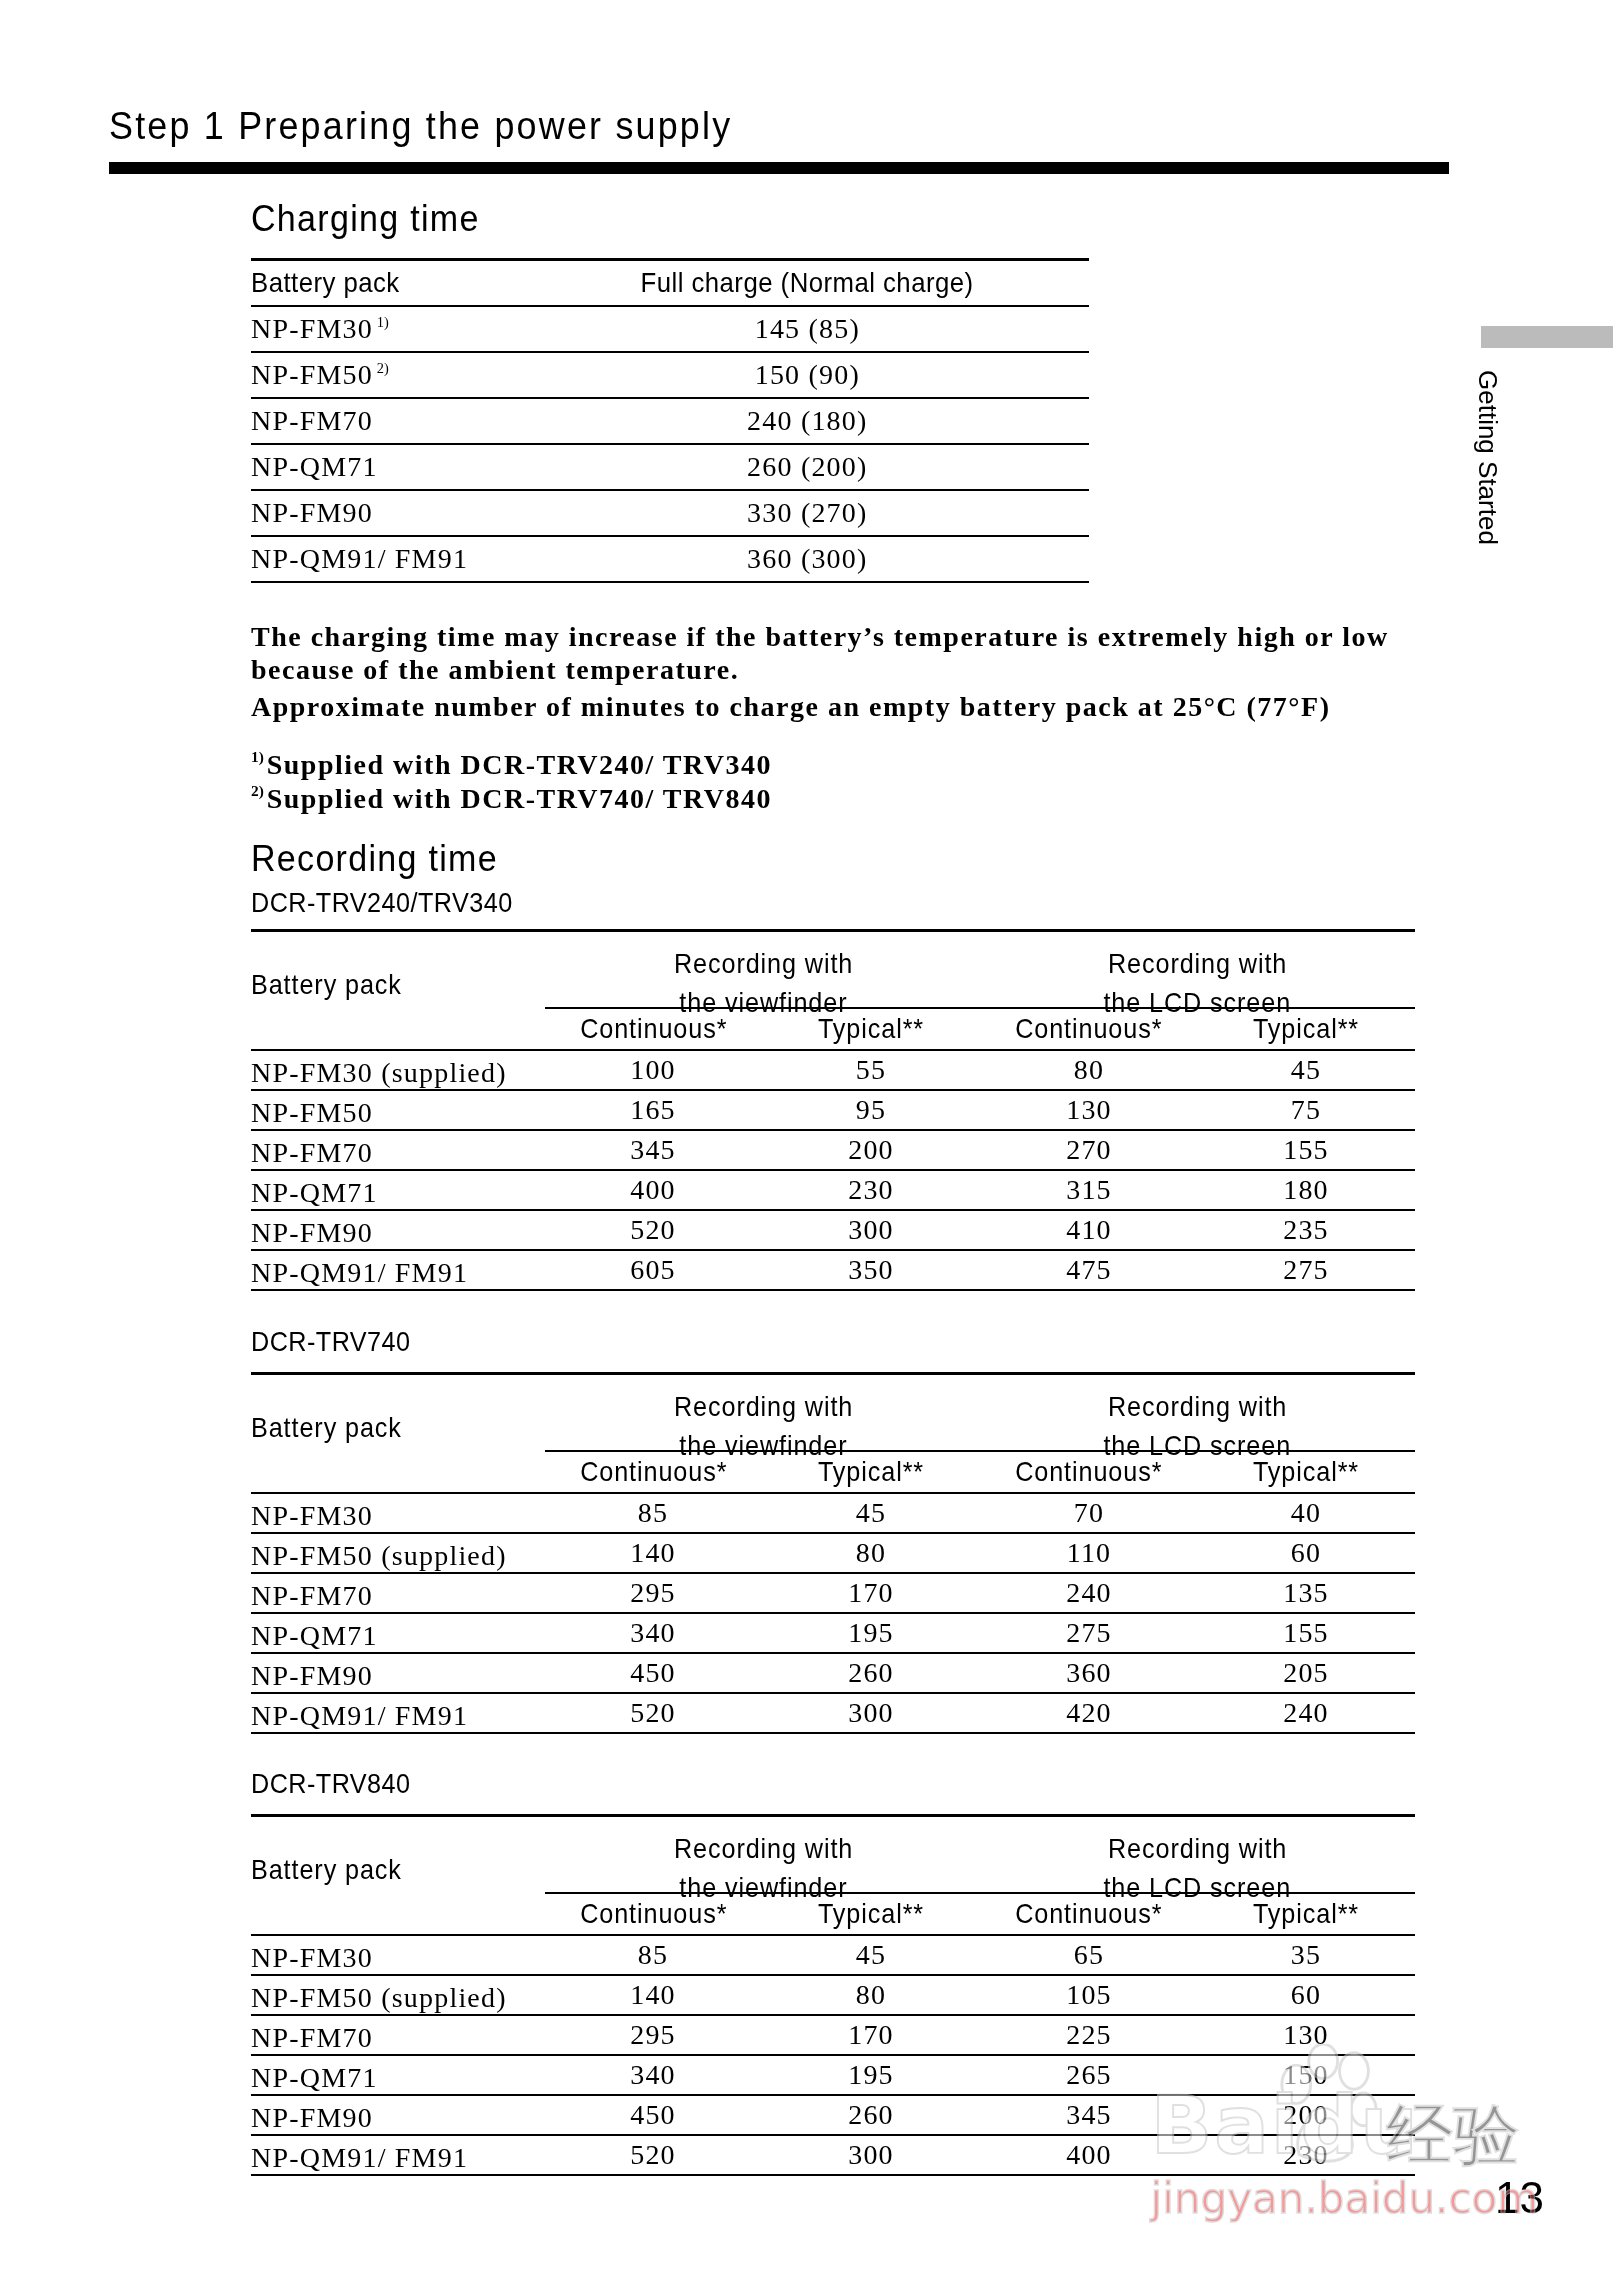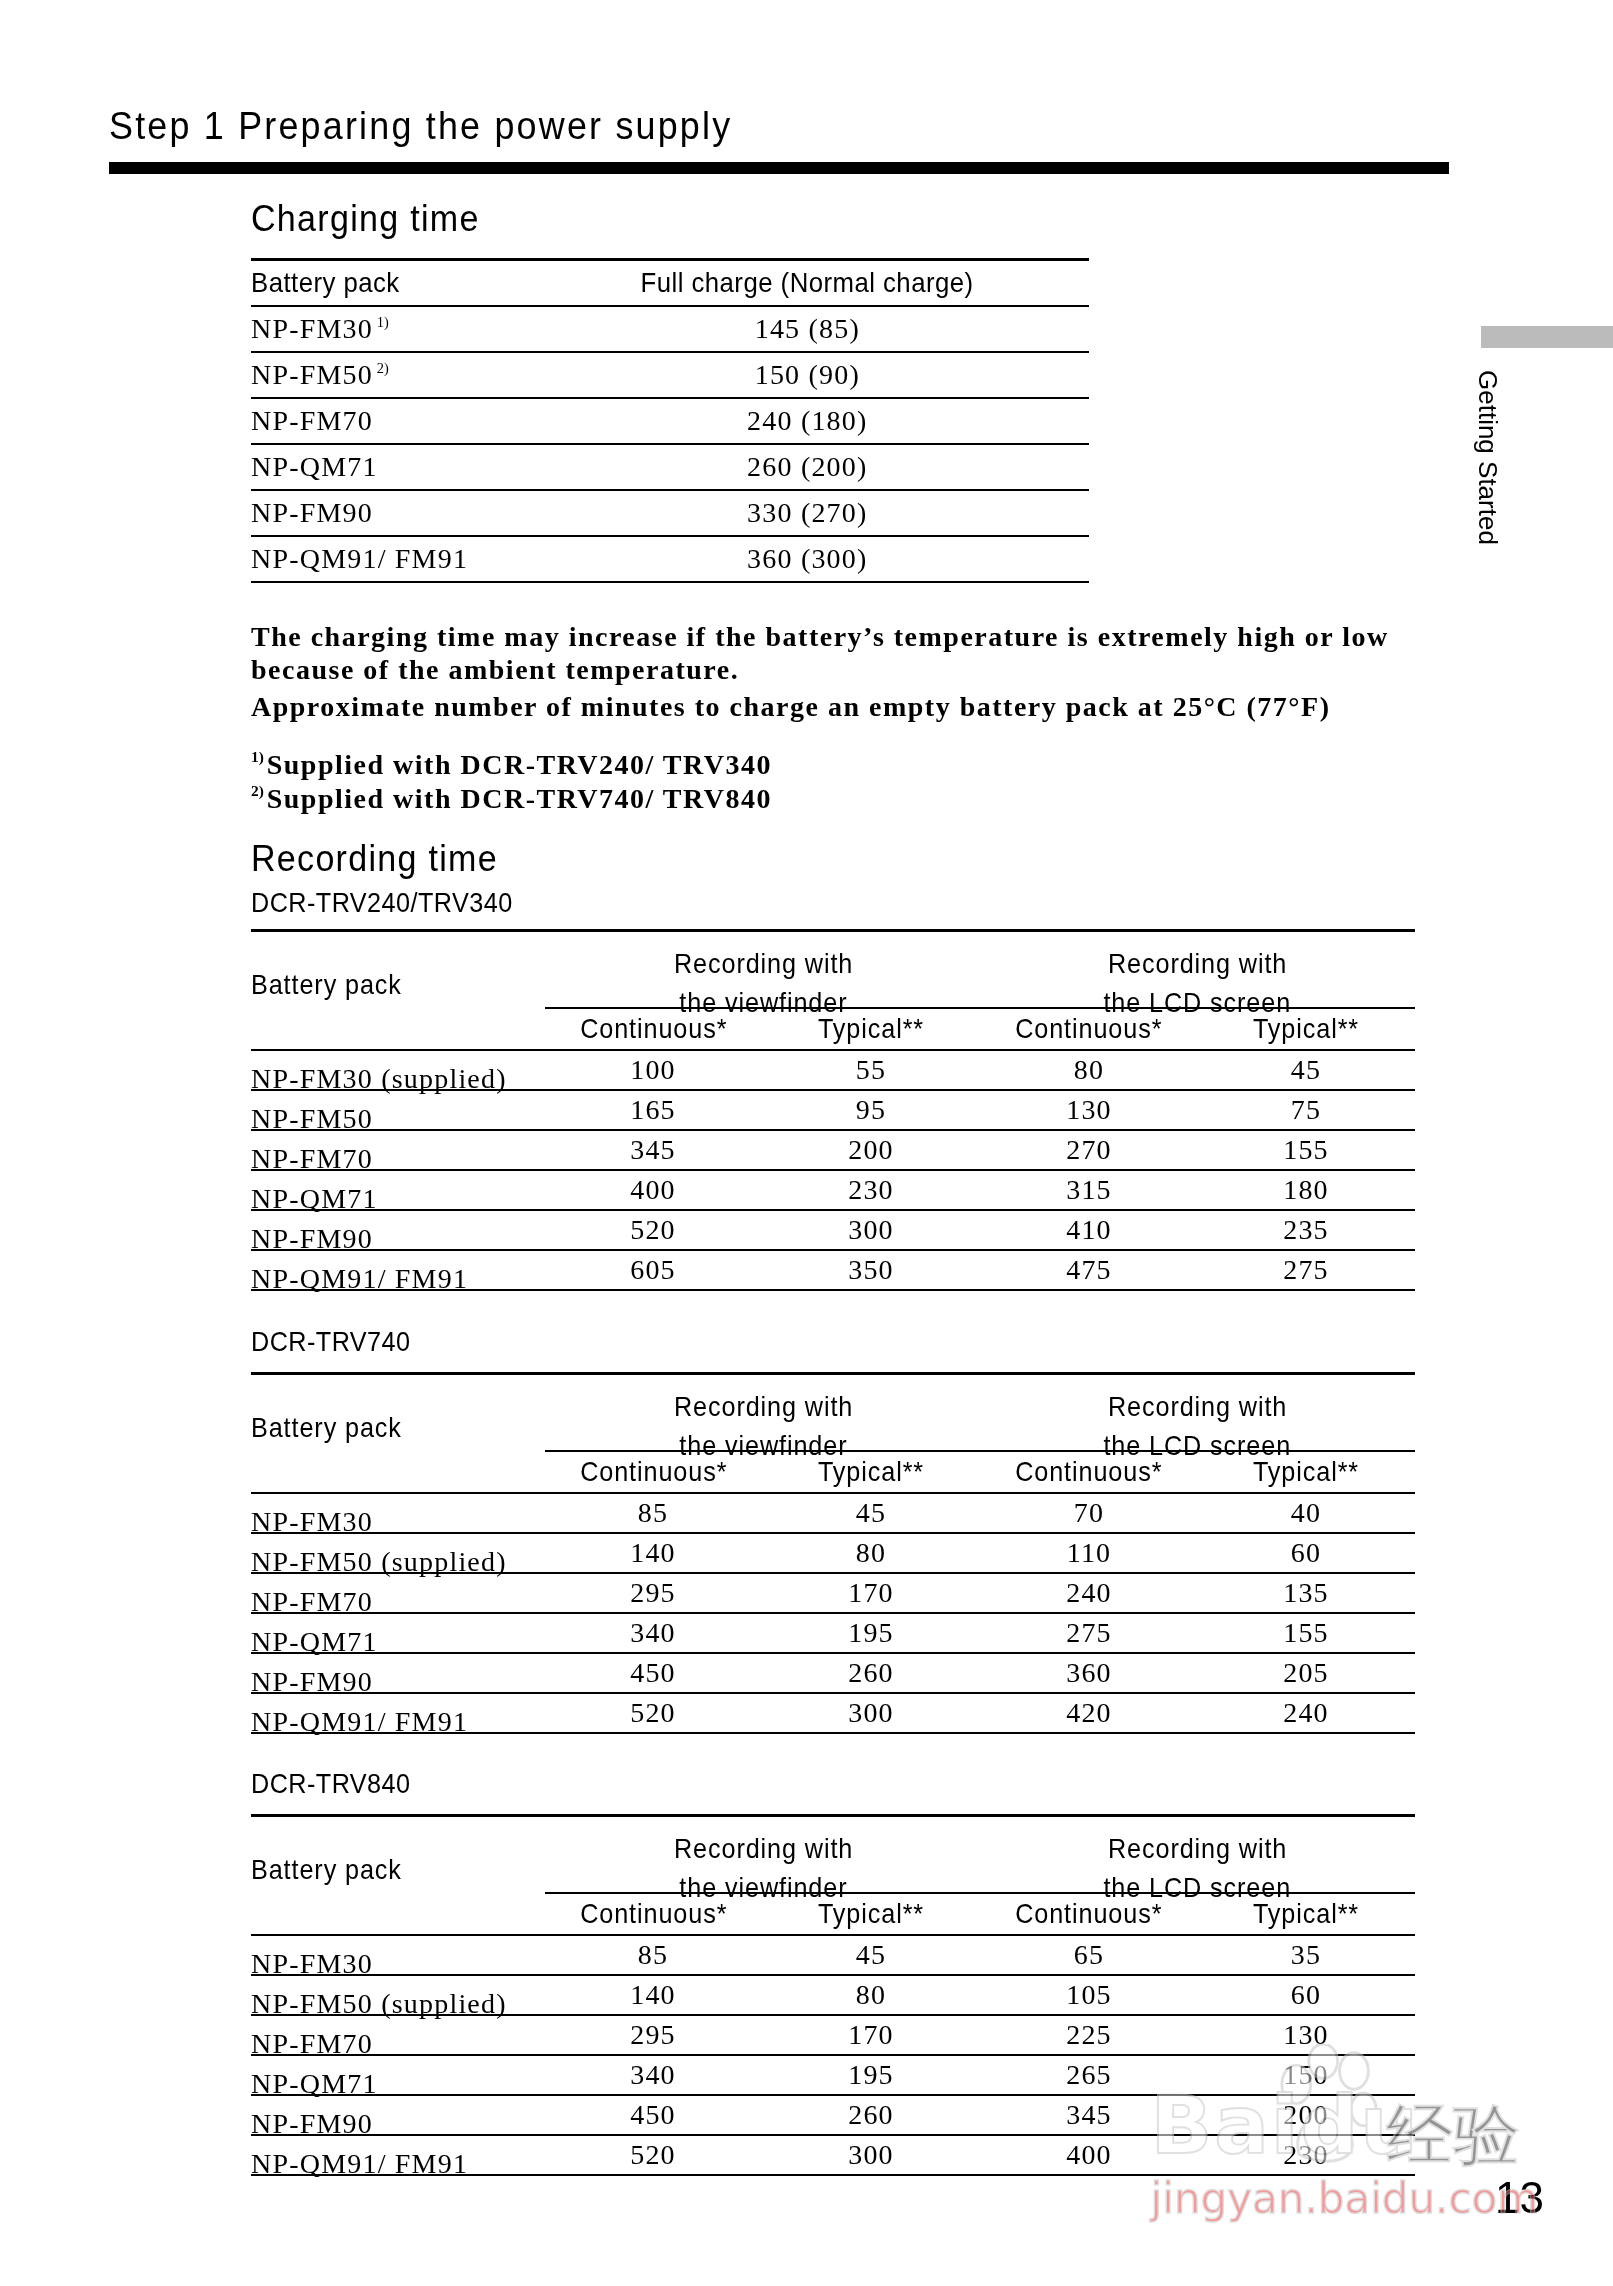--- a/index.html
+++ b/index.html
@@ -41,21 +41,21 @@
   .rec-head .group span { display:inline-block; }
   .rec-head .g1 { left:301px; }
   .rec-head .g2 { left:735px; }
   .rec-head .subline { position:absolute; left:294px; right:0; top:75px; border-top:2.4px solid #000; }
   .rec-head .sub { position:absolute; top:81px; width:221px; text-align:center; }
   .rec-head .s1 { left:292px; }
   .rec-head .s2 { left:509px; }
   .rec-head .s3 { left:727px; }
   .rec-head .s4 { left:944px; }
   .rec-row { position:relative; height:38px; border-bottom:2.4px solid #000; }
-  .rec-row .pack { position:absolute; left:0; top:12px; }
+  .rec-row .pack { position:absolute; left:0; top:6px; }
   .rec-row .v { position:absolute; top:2.9px; width:192px; text-align:center; }
   .rec-row .c1 { left:306px; }
   .rec-row .c2 { left:524px; }
   .rec-row .c3 { left:742px; }
   .rec-row .c4 { left:959px; }
   .hd-center { font-size:28px; letter-spacing:1px; transform:scaleX(0.9); display:inline-block; }
 
   #page-number { left:1495px; top:2173px; font-size:44px; }
 
   

